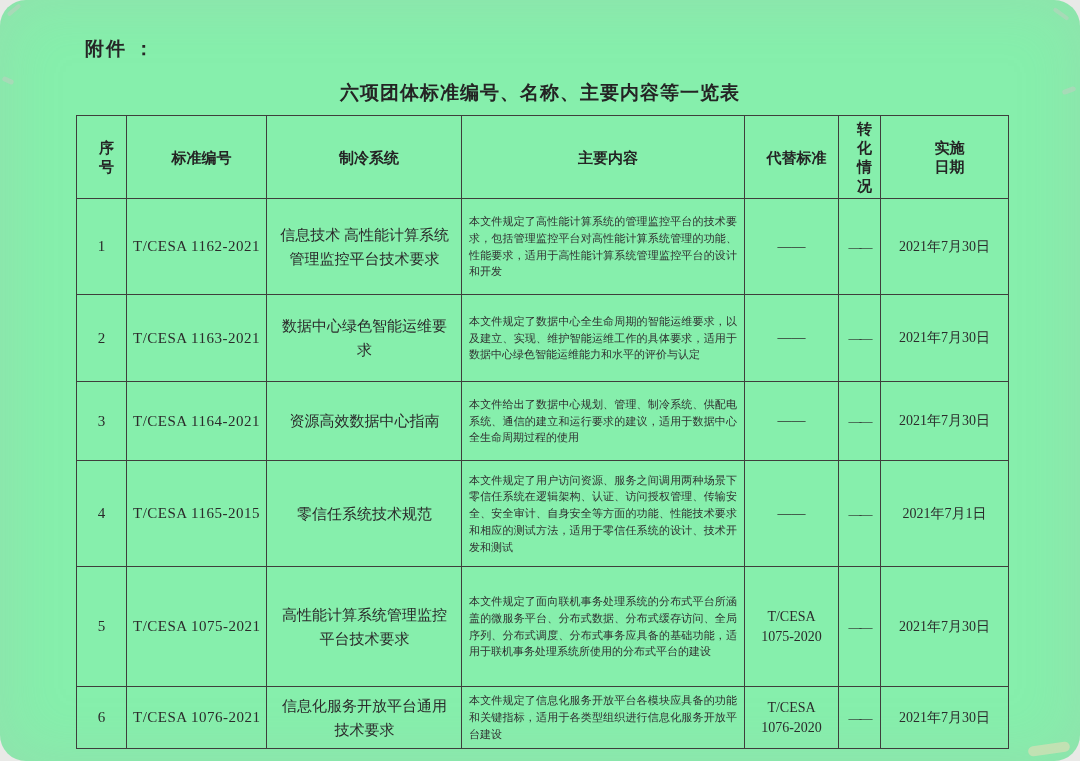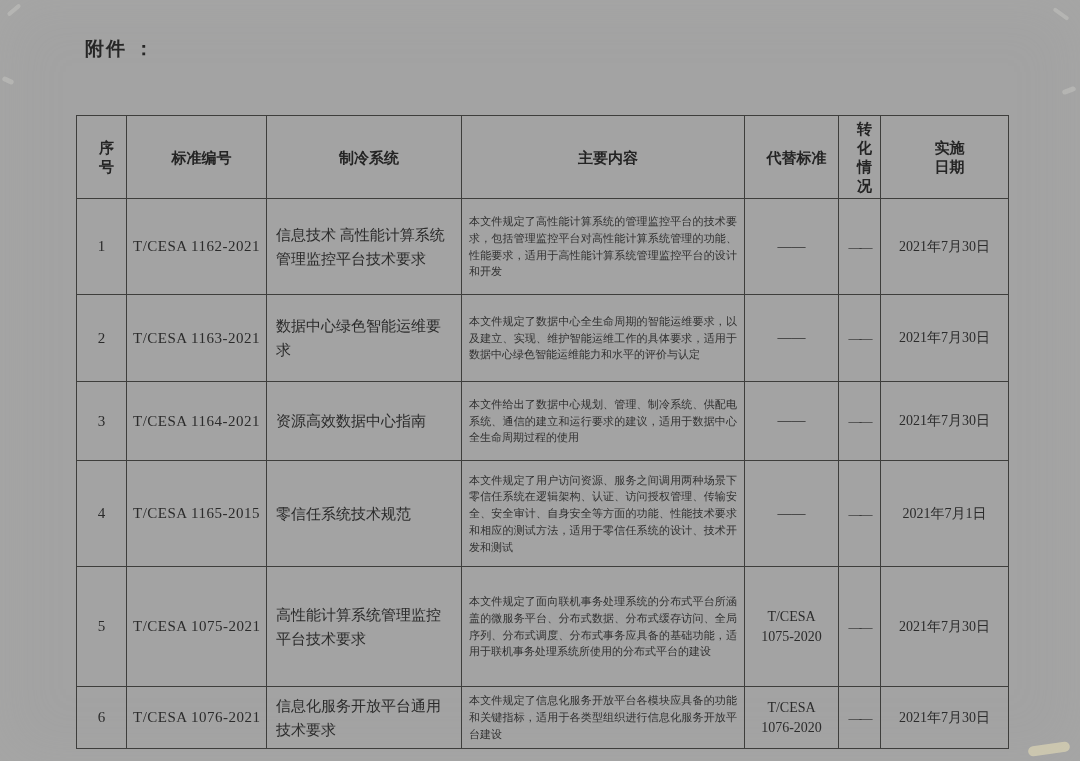--- a/index.html
+++ b/index.html
@@ -6,24 +6,25 @@
     margin: 0;
     padding: 0;
     background: #e9e9e7;
     font-family: "Liberation Serif", "DejaVu Serif", serif;
   }
   .page {
     position: relative;
     width: 1080px;
     height: 761px;
     margin: 0 auto;
-    background: #a3a3a3;
+    background: #86efac;
     overflow: hidden;
     box-shadow: inset 0 0 60px rgba(180,180,175,0.25);
     color: #2b2b2b;
+    border-radius: 26px;
   }
   .attachment-label {
     position: absolute;
     left: 85px;
     top: 36px;
     font-family: "Liberation Sans", "DejaVu Sans", sans-serif;
     font-weight: bold;
     font-size: 19px;
     letter-spacing: 2px;
     color: #262626;
@@ -68,21 +69,21 @@
     text-align: center;
     font-size: 15px;
   }
   td.c-code {
     text-align: left;
     font-size: 15px;
     letter-spacing: 0.5px;
     white-space: nowrap;
   }
   td.c-name {
-    text-align: left;
+    text-align: center;
     font-size: 15px;
     line-height: 24px;
     padding-left: 9px;
     padding-right: 8px;
   }
   td.c-content {
     text-align: justify;
     font-size: 11px;
     line-height: 16.8px;
     padding: 3px 7px;
@@ -126,20 +127,21 @@
 
 <div class="page">
 
   <span class="artifact a1"></span>
   <span class="artifact a2"></span>
   <span class="artifact a3"></span>
   <span class="artifact a4"></span>
   <span class="artifact a5"></span>
 
   <div class="attachment-label">附件 ：</div>
+  <div class="doc-title">六项团体标准编号、名称、主要内容等一览表</div>
 
   <table class="std-table">
     <colgroup>
       <col style="width:50px">
       <col style="width:140px">
       <col style="width:195px">
       <col style="width:283px">
       <col style="width:94px">
       <col style="width:42px">
       <col style="width:128px">

